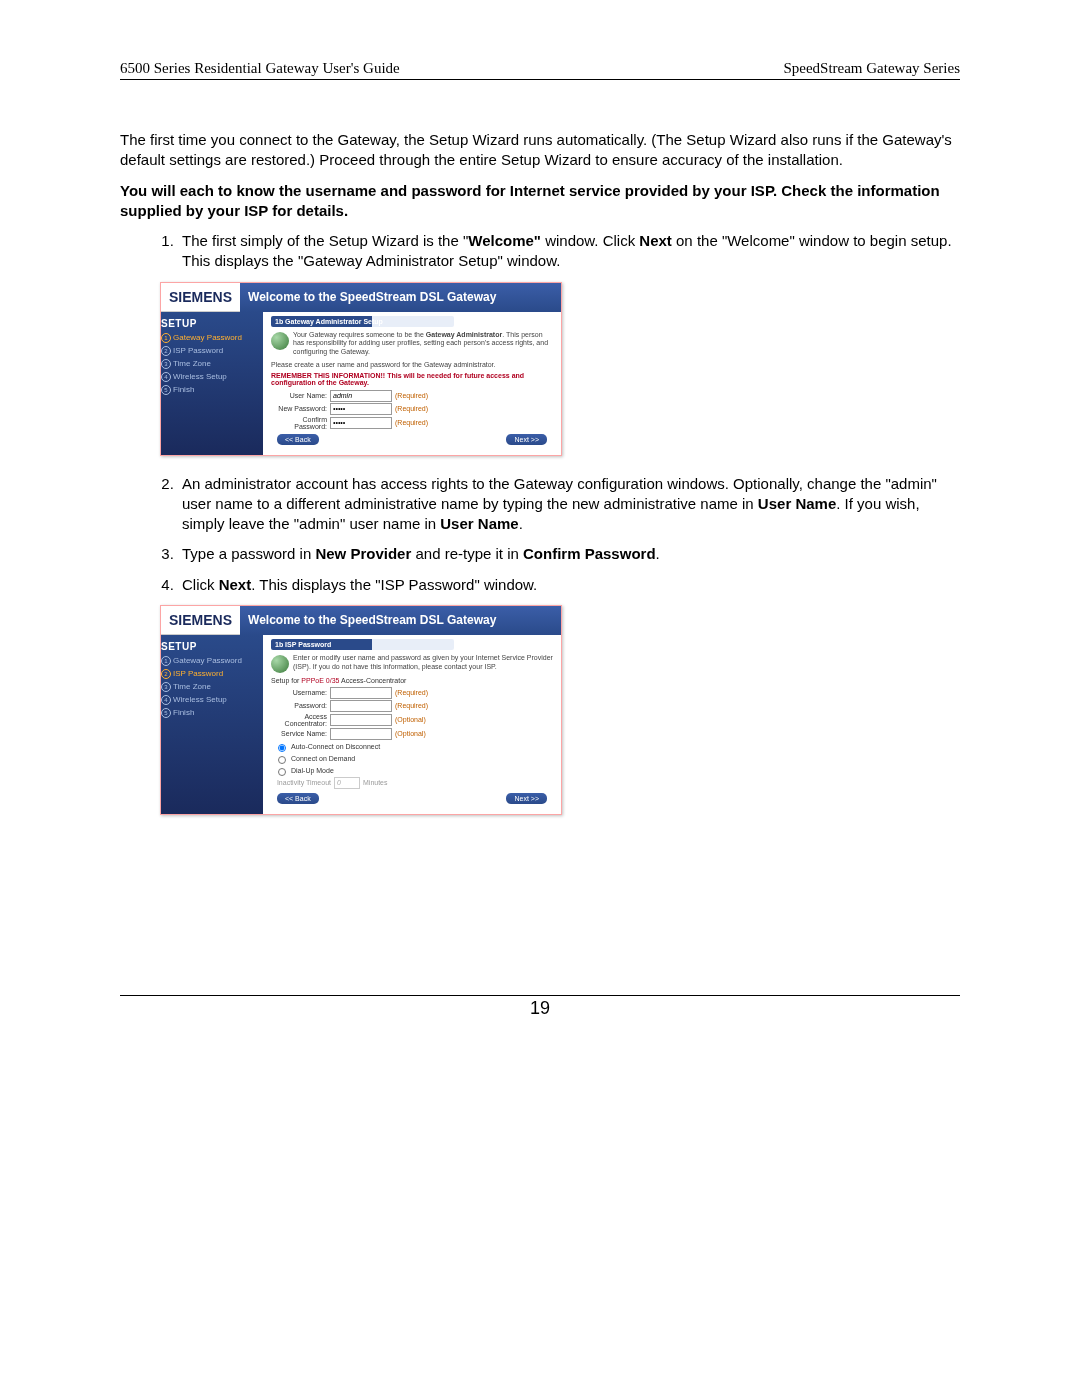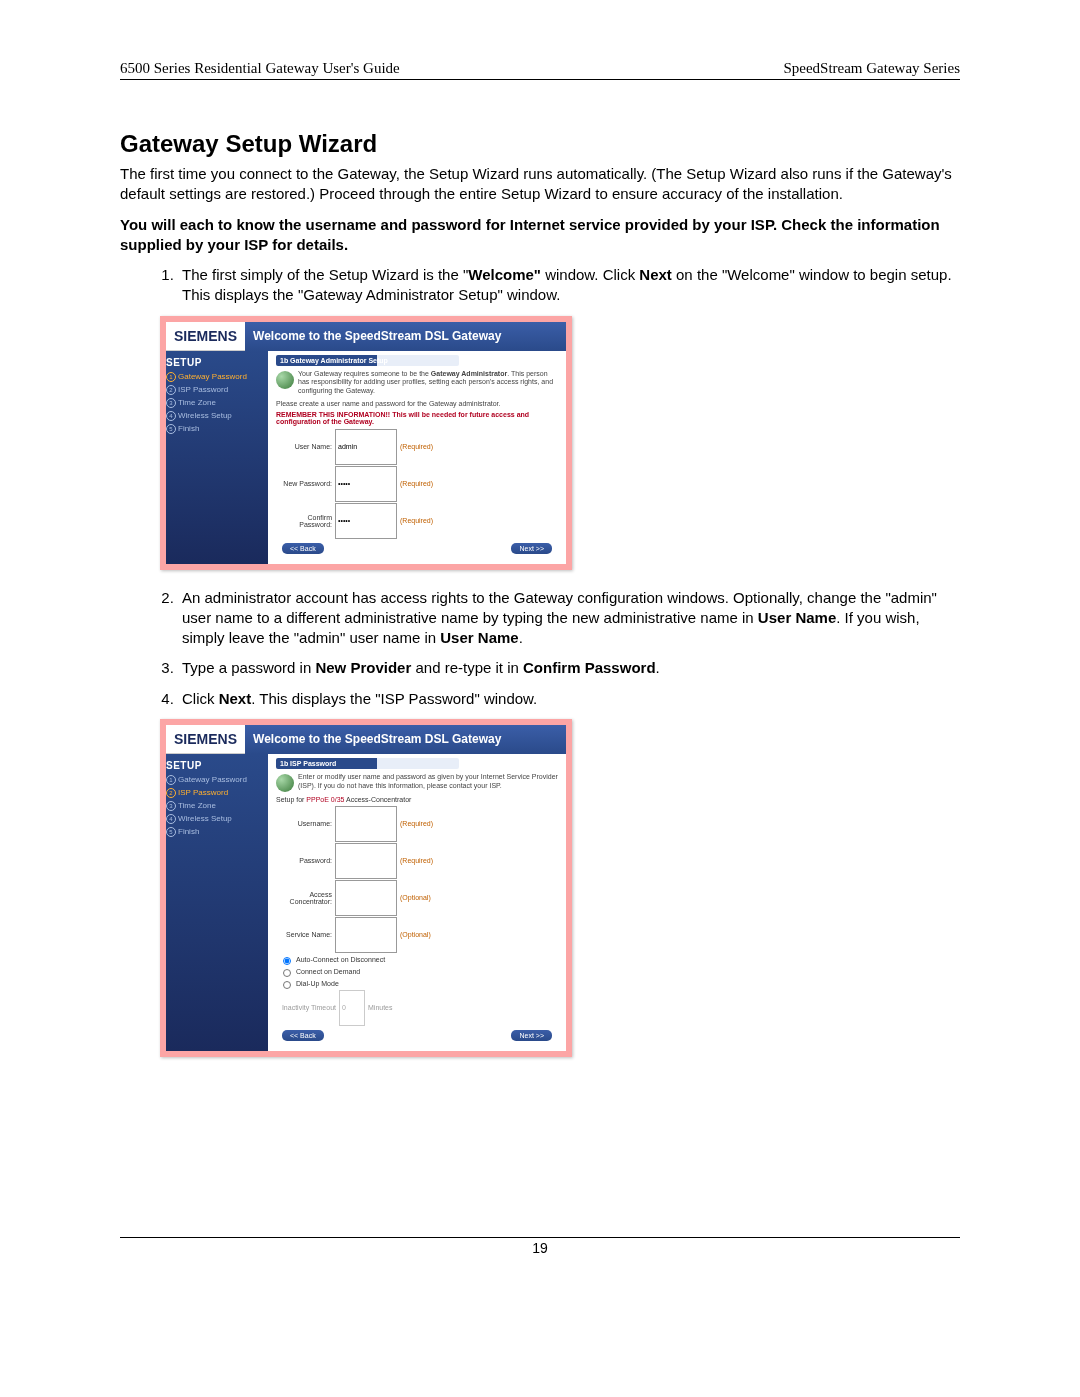--- a/index.html
+++ b/index.html
@@ -31,21 +31,21 @@
   }
   p { margin: 6px 0 10px 0; line-height: 1.35; }
   .bold { font-weight: bold; }
   ol { margin: 8px 0 10px 0; padding-left: 58px; }
   ol li { margin-bottom: 10px; padding-left: 4px; line-height: 1.35; }
 
   
   .wizard-wrap { margin: 6px 0 18px 40px; }
   .wizard {
     width: 400px;
-    border: 6px solid #fca5a5;
+    border: 1px solid #fca5a5;
     background: #fca5a5;
     box-shadow: 1px 1px 3px rgba(0,0,0,.25);
     font-size: 8px;
   }
   .wz-top {
     display: flex;
     align-items: stretch;
   }
   .wz-brand {
     background: #fff;
@@ -120,22 +120,22 @@
     margin-top:1px;
   }
   .wz-text { font-size: 7px; line-height: 1.25; color:#444; }
   .wz-warn { font-size: 7px; margin:2px 0 4px 0; }
   .wz-warn .red { color: #b00020; font-weight: bold; }
   .wz-setupfor { color:#b00020; font-size:7px; margin:2px 0 3px 0; }
   .wz-setupfor .k { color:#333; }
   .wz-row { display:flex; align-items:center; margin:1px 0; font-size:7px; gap:3px; }
   .wz-row .lbl { width:56px; text-align:right; color:#333; }
   .wz-row input[type=text], .wz-row input[type=password] {
-    font-size:7px; padding:12px 2px; height:10px; width:56px;
-    border:1px solid #999; background:#fff;
+    font-size:7px; padding:0 2px; height:10px; width:56px;
+    border:1px solid #999; background:#fff;font-style:italic;
   }
   .wz-row .hint { color:#c06000; font-size:7px; }
   .wz-radio { font-size:7px; margin:1px 0 0 2px; display:flex; align-items:center; gap:2px; }
   .wz-radio input { width:8px; height:8px; }
 
   .wz-footer {
     display:flex; justify-content:space-between;
     padding: 3px 6px 4px 6px;
     background:#fff;
   }
@@ -144,36 +144,35 @@
     color: #fff;
     background: linear-gradient(#3b5ea8,#2a4a8a);
     border-radius: 5px;
     padding: 2px 8px;
     border: none;
   }
 
   .ftr {
     border-top: 1px solid #000;
     text-align: center;
-    font-size: 14px;
+    font-size: 18px;
     padding-top: 2px;
     margin-top: 180px;
   }
 </style>
 </head>
 <body>
 
 <div class="page">
 
   <div class="hdr-line">
     <span>6500 Series Residential Gateway User's Guide</span>
     <span>SpeedStream Gateway Series</span>
   </div>
 
-  <h1>Gateway Setup Wizard</h1>
 
   <p>The first time you connect to the Gateway, the Setup Wizard runs automatically. (The Setup Wizard also runs if the Gateway's default settings are restored.) Proceed through the entire Setup Wizard to ensure accuracy of the installation.</p>
 
   <p class="bold">You will each to know the username and password for Internet service provided by your ISP. Check the information supplied by your ISP for details.</p>
 
   <ol>
     <li>
       <span>The first simply of the Setup Wizard is the "</span><span class="bold">Welcome"</span><span> window. Click </span><span class="bold">Next</span><span> on the "Welcome" window to begin setup. This displays the "Gateway Administrator Setup" window.</span>
     </li>
   </ol>

